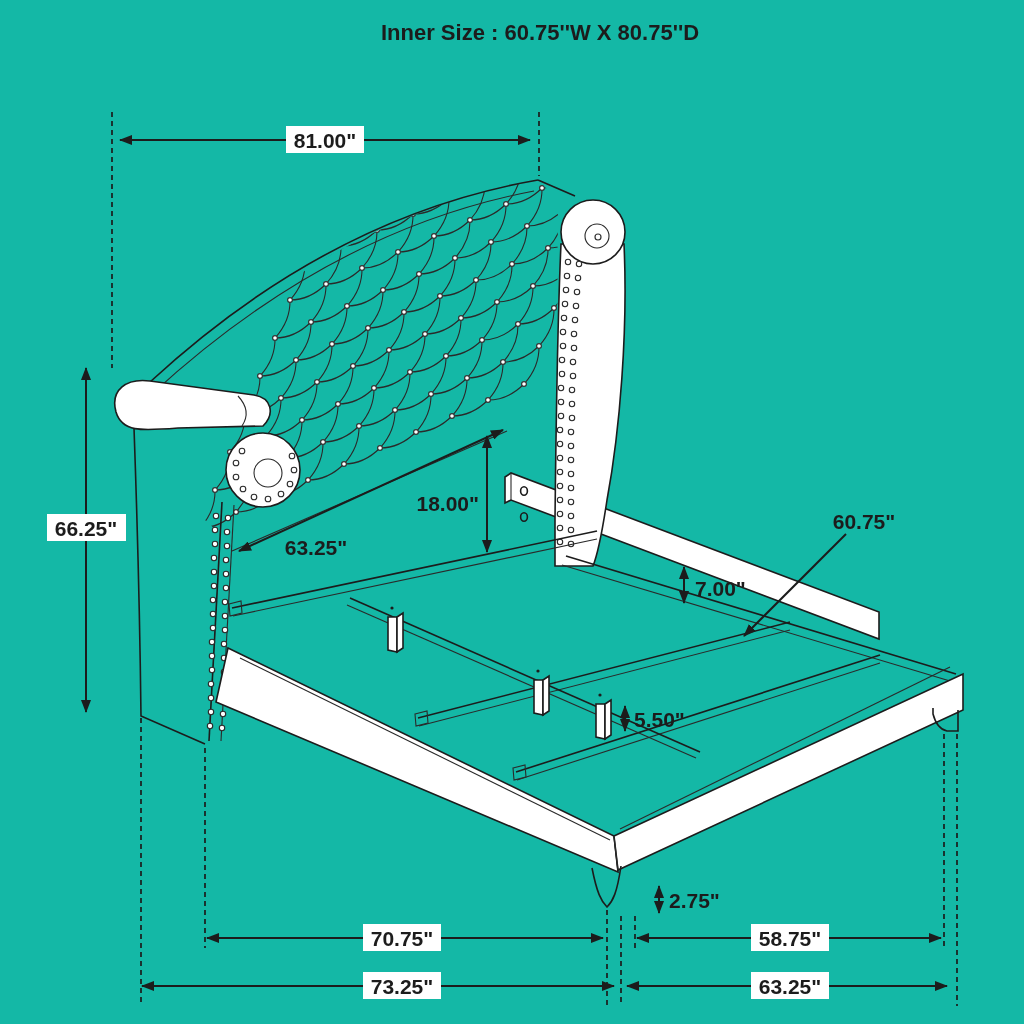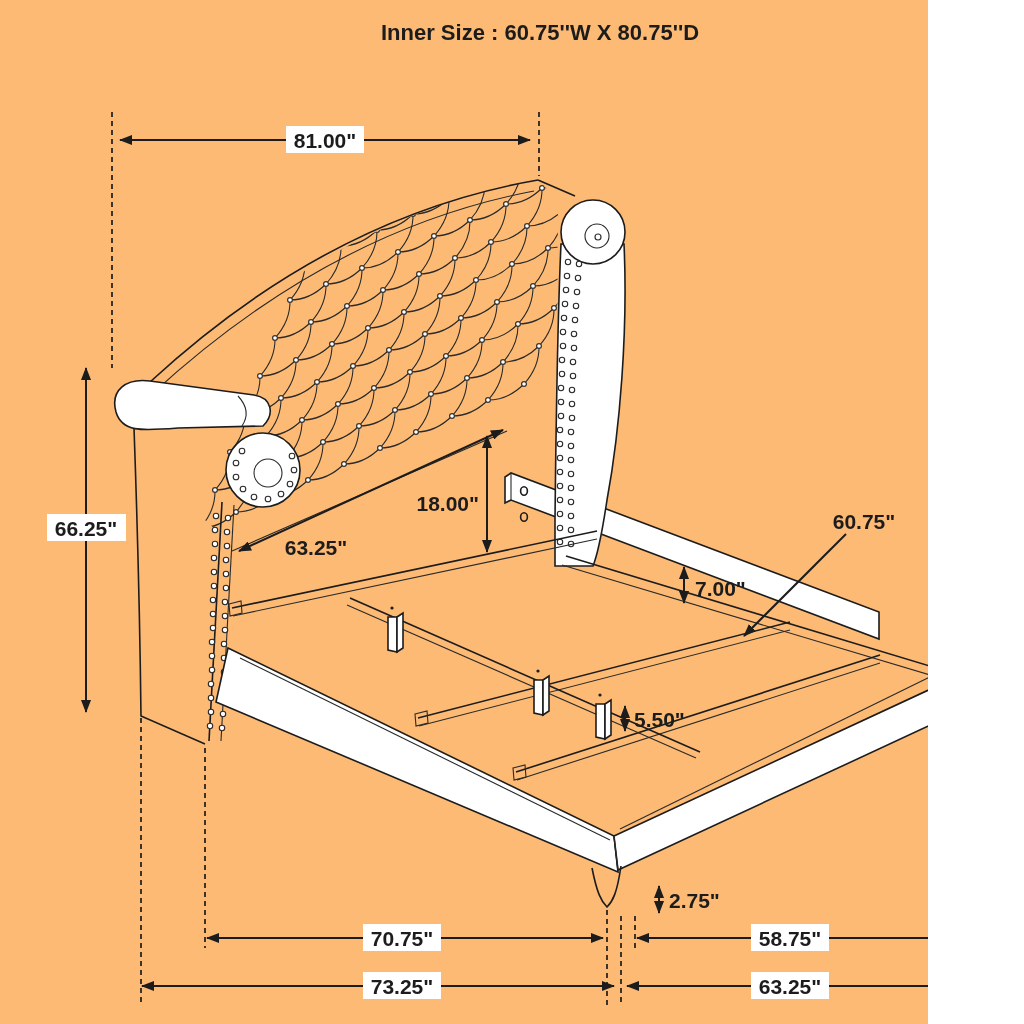--- a/index.html
+++ b/index.html
@@ -1,16 +1,16 @@
 <!DOCTYPE html>
 <html><head>
 <meta charset="utf-8">
 <style>
   html,body{margin:0;padding:0;background:#fff;}
-  #stage{position:relative;width:928px;height:1024px;background:#fdba74;overflow:hidden;
+  #stage{position:relative;width:1024px;height:1024px;background:#14b8a6;overflow:hidden;
          font-family:"Liberation Sans","DejaVu Sans",sans-serif;}
   svg{position:absolute;left:0;top:0;}
   svg text{font-family:"Liberation Sans","DejaVu Sans",sans-serif;font-weight:bold;fill:#1c1c1c;}
   .dimtxt{font-size:21px;}
   .titletxt{font-size:22px;}
   .ln{stroke:#1c1c1c;stroke-width:1.6;fill:none;}
   .lnthin{stroke:#2a2a2a;stroke-width:1.1;fill:none;}
   .lnw{stroke:#1c1c1c;stroke-width:1.6;fill:#ffffff;}
   .dim{stroke:#1c1c1c;stroke-width:2;fill:none;}
   .ext{stroke:#1c1c1c;stroke-width:1.7;fill:none;stroke-dasharray:5 4;}

